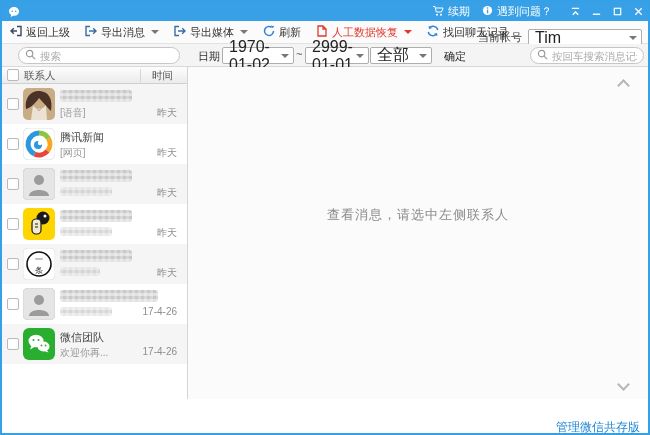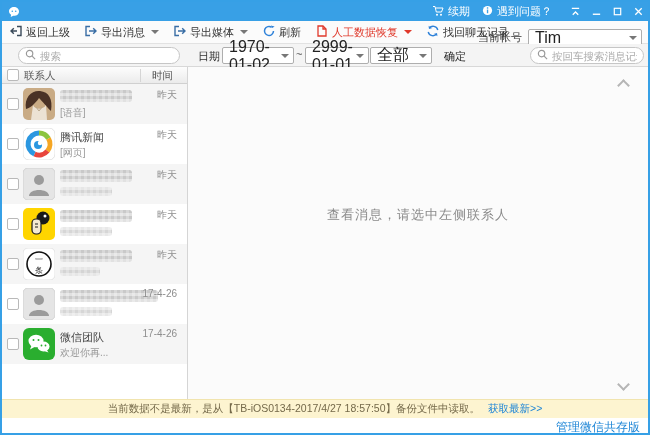--- a/index.html
+++ b/index.html
@@ -51,21 +51,21 @@
   .cb { width:12px; height:12px; background:#fff; border:1px solid #b9b9b9; border-radius:2px; display:inline-block; }
   .listheader .cb { position:absolute; left:5px; top:2px; }
 
   .row { position:relative; height:40px; background:#fff; }
   .row:nth-child(odd) { background:#f5f5f5; }
   .row .cb { position:absolute; left:5px; top:14px; }
   .row .avatar { position:absolute; left:21px; top:4px; width:32px; height:32px; }
   .row .avatar svg { display:block; }
   .row .nm { position:absolute; left:58px; top:6px; font-size:11px; color:#444; white-space:nowrap; }
   .row .sub { position:absolute; left:58px; top:22px; font-size:10px; color:#9a9a9a; white-space:nowrap; }
-  .row .tm { position:absolute; right:10px; top:4px; font-size:10px; color:#8d8d8d; }
+  .row .tm { position:absolute; right:10px; top:22px; font-size:10px; color:#8d8d8d; }
   .blur { border-radius:3px; background-image:repeating-linear-gradient(0deg, rgba(255,255,255,.45) 0 3px, rgba(0,0,0,0) 3px 6px), repeating-linear-gradient(90deg,#d8d8d8 0 3px,#c9c9c9 3px 6px); }
   .blur-name { position:absolute; left:58px; top:6px; width:72px; height:12px; }
   .blur-sub  { position:absolute; left:58px; top:23px; width:52px; height:9px; opacity:.75; }
   .row:nth-child(6) .blur-name { width:98px; }
   .row:nth-child(5) .blur-sub { width:40px; }
 
   .mainpane { position:relative; flex:1; background:#fbfbfb; }
   .empty-text { position:absolute; left:0; right:0; top:42%; text-align:center; font-size:13px; color:#8a8a8a; letter-spacing:1px; }
   .chev { position:absolute; right:20px; width:9px; height:9px; border-left:2px solid #b5b5b5; border-top:2px solid #b5b5b5; }
   .chev-up { top:14px; transform:rotate(45deg); }
@@ -337,22 +337,18 @@
           </div>
         </div>
     </div>
     <div class="mainpane">
       <div class="empty-text">查看消息，请选中左侧联系人</div>
       <div class="chev chev-up"></div>
       <div class="chev chev-down"></div>
     </div>
   </div>
 
-  <div class="notice">
-    <span>当前数据不是最新，是从【TB-iOS0134-2017/4/27 18:57:50】备份文件中读取。</span>
-    <a href="#">获取最新&gt;&gt;</a>
-  </div>
 
   <div class="footer">
     <a href="#">管理微信共存版</a>
   </div>
 
 </div>
 
 </body></html>

